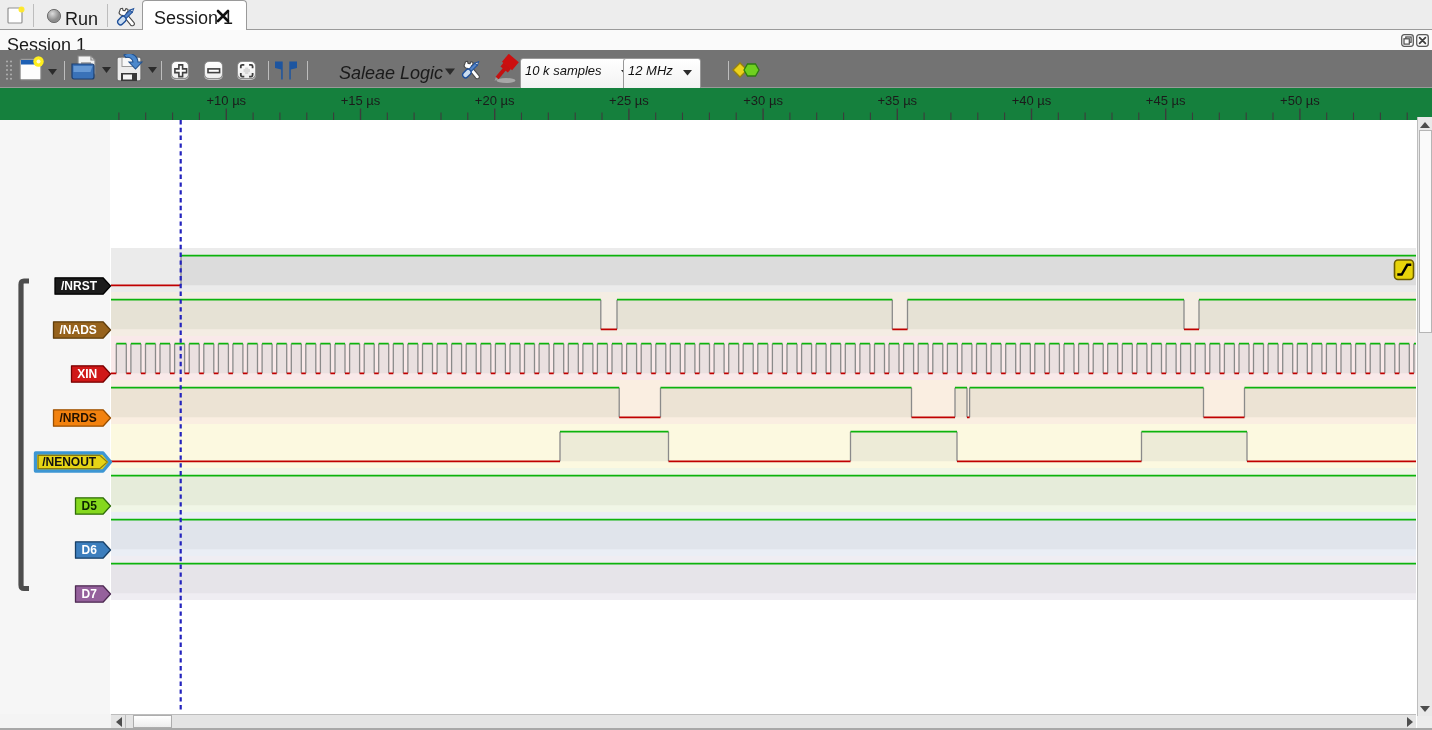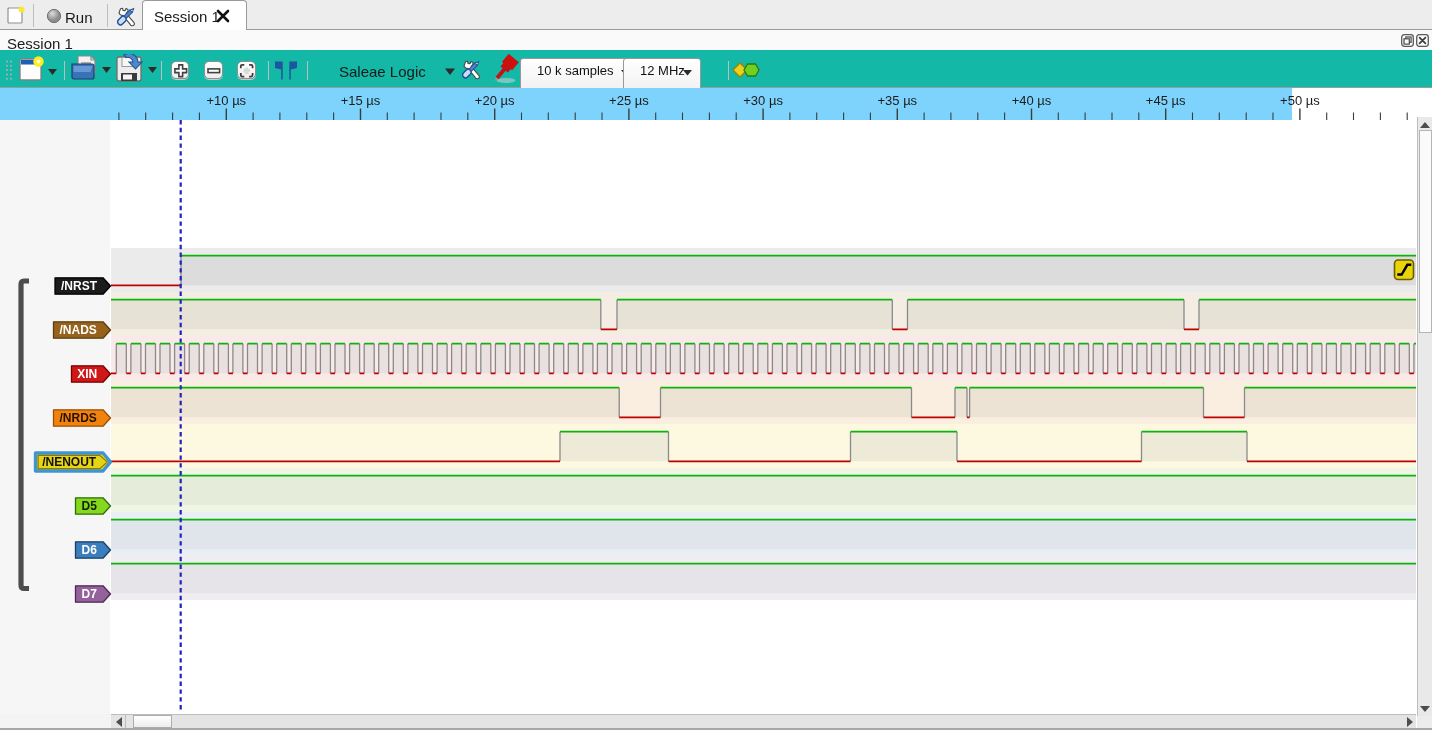--- a/index.html
+++ b/index.html
@@ -1,45 +1,45 @@
 <!DOCTYPE html>
 <html><head><meta charset="utf-8">
 <style>
 * { margin:0; padding:0; box-sizing:border-box; }
 html,body { width:1432px; height:730px; overflow:hidden;
   font-family:"Liberation Sans", sans-serif; background:#fff; }
 .abs { position:absolute; }
 #tabbar { left:0; top:0; width:1432px; height:30px; background:#ededed;
   border-bottom:1.4px solid #9a9a9a; }
 #dockhead { left:0; top:30px; width:1432px; height:20px; background:#fafafa; }
-#toolbar { left:0; top:50px; width:1432px; height:38px; background:#14b8a6;
-  border-bottom:1.4px solid #9a9a9a; }
-#ruler { left:0; top:88px; width:1292px; height:32px; background:#7dd3fc; }
+#toolbar { left:0; top:50px; width:1432px; height:38px; background:#737373;
+  border-bottom:1.4px solid #9a9a9a;font-style:italic; }
+#ruler { left:0; top:88px; width:1432px; height:32px; background:#15803d; }
 #sidebar { left:0; top:120px; width:110px; height:594px; background:#f6f6f6; }
 #canvas { left:110px; top:120px; width:1308px; height:594px; background:#ffffff; }
 .sep { position:absolute; width:1px; background:#bdbdbd; }
 .combo { position:absolute; top:8px; height:36px; border:1px solid #989898;
   border-radius:3px; background:linear-gradient(#ffffff,#f0f0f0);
-  font-size:13px; color:#111; line-height:24px; padding-left:16px; }
+  font-size:13px; color:#111; line-height:24px; padding-left:4px; }
 .combo svg { position:absolute; right:7px; top:10px; }
 #vsb { left:1417px; top:117px; width:15px; height:599px; background:#e9e9e9;
   border-left:1px solid #bdbdbd; }
 #vthumb { position:absolute; left:1px; top:13px; width:13px; height:203px;
   background:#fafafa; border:1px solid #b5b5b5; }
 #hsb { left:111px; top:714px; width:1305px; height:14px; background:#e4e4e4;
   border-top:1px solid #bdbdbd; }
 #hthumb { position:absolute; left:22px; top:0px; width:39px; height:13px;
   background:linear-gradient(#ffffff,#ededed); border:1px solid #adadad; }
 #blcorner { left:0; top:714px; width:111px; height:14px; background:#f4f4f4; }
 #brcorner { left:1417px; top:716px; width:15px; height:12px; background:#ececec; }
 #bottomline { left:0; top:728px; width:1432px; height:2px; background:#a8a8a8; }
 .zbtn { position:absolute; top:10.5px; width:18.5px; height:18.5px;
   border:1px solid #909090; border-radius:5px;
   background:linear-gradient(#ffffff,#ededed); box-shadow:0 1px 0 #c9c9c9; }
-.txt13 { position:absolute; font-size:15px; color:#1a1a1a; }
+.txt13 { position:absolute; font-size:18px; color:#1a1a1a; }
 </style></head>
 <body>
 
 <div class="abs" id="tabbar">
   <svg class="abs" style="left:7px;top:6px" width="18" height="19">
     <rect x="1" y="2" width="14" height="15" fill="#ffffff" stroke="#919191" stroke-width="1.2" rx="1"></rect>
     <circle cx="14.5" cy="3.5" r="3" fill="#ffe927" opacity="0.95"></circle>
   </svg>
   <div class="sep" style="left:33px;top:4px;height:23px"></div>
   <svg class="abs" style="left:46px;top:8px" width="16" height="16">

